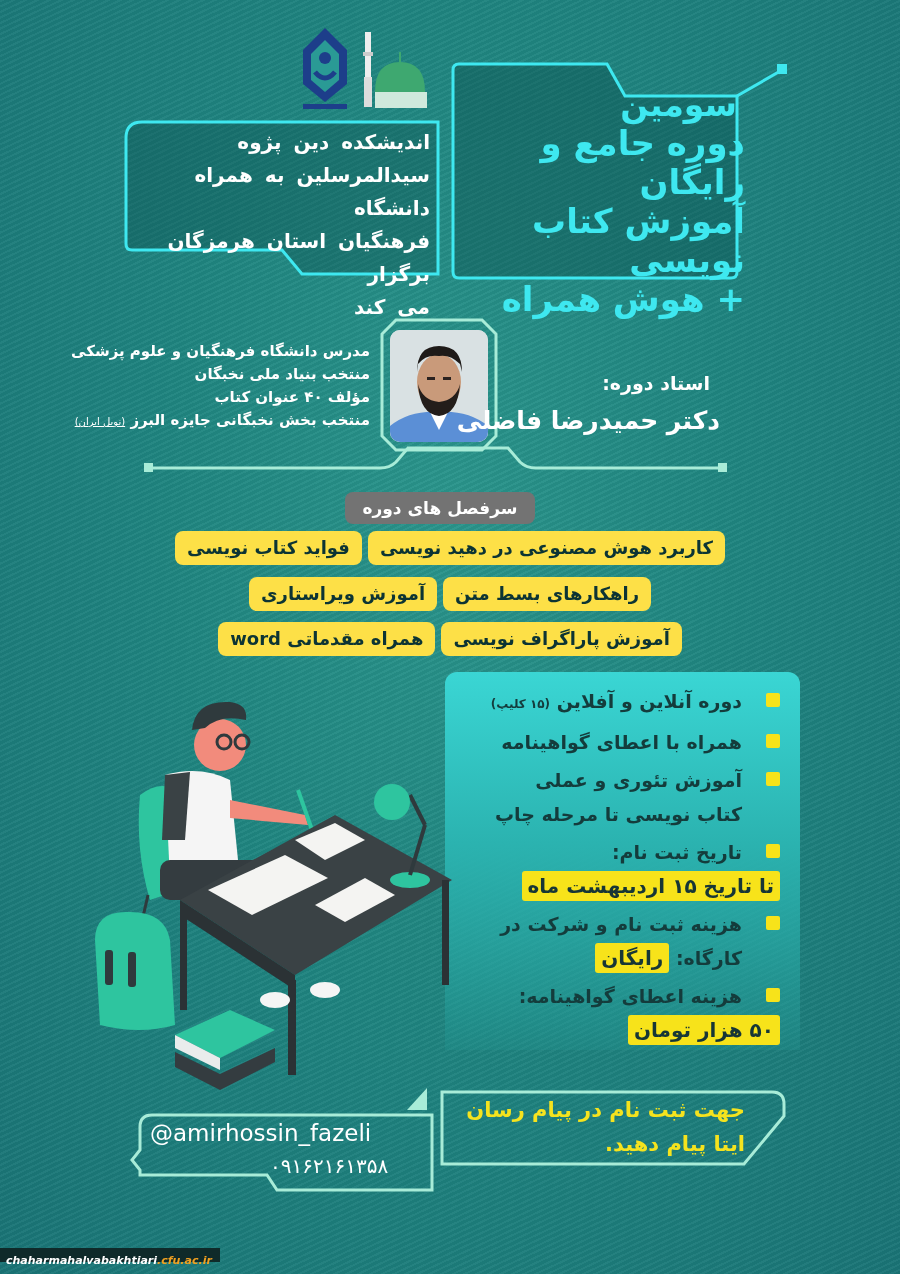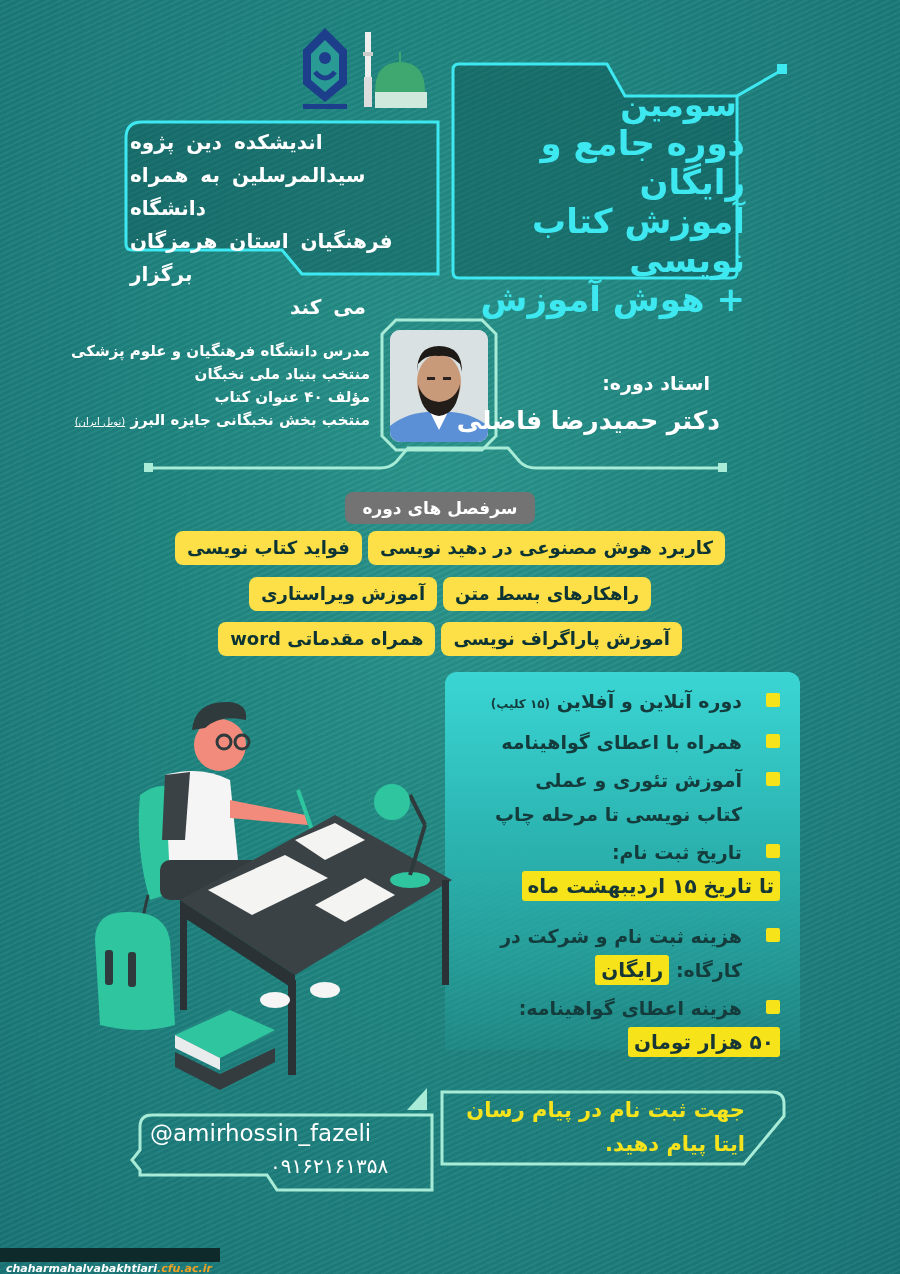--- a/index.html
+++ b/index.html
@@ -20,21 +20,21 @@
   .title-box { left: 447px; top: 60px; width: 300px; height: 222px; }
   .title-text {
     position: absolute; right: 14px; top: 26px; width: 290px;
     color: #3ee8f0; font-weight: bold; text-align: right; line-height: 1.15;
   }
   .title-text .l1 { font-size: 33px; padding-right: 8px; }
   .title-text .l2 { font-size: 34px; }
   .intro-box { left: 122px; top: 118px; width: 320px; height: 160px; }
   .intro-text {
     position: absolute; right: 14px; top: 14px; width: 300px;
-    color: #ffffff; font-size: 20px; line-height: 33px; text-align: left;
+    color: #ffffff; font-size: 20px; line-height: 33px; text-align: right;
     font-weight: bold; word-spacing: 5px;
   }
 
   
   .bio { right: 532px; top: 340px; width: 300px; text-align: right;
          font-size: 15px; font-weight: bold; line-height: 23px; color: #fff; }
   .bio .small { font-size: 10px; font-weight: normal; text-decoration: underline; }
   .photo-frame { left: 380px; top: 318px; width: 118px; height: 134px; }
   .photo {
     position: absolute; left: 390px; top: 330px; width: 98px; height: 112px;
@@ -84,21 +84,21 @@
   .contact-frame { left: 132px; top: 1080px; width: 660px; height: 115px; }
   .cta { right: 150px; top: 1093px; width: 300px; text-align: right;
          color: #f5e31e; font-size: 21px; font-weight: bold; line-height: 34px; }
   .handle { left: 150px; top: 1120px; width: 292px; text-align: left; direction: ltr;
             color: #fff; font-size: 23px; font-family: "DejaVu Sans", sans-serif; }
   .phone { left: 270px; top: 1154px; width: 170px; text-align: left; direction: ltr;
            color: #fff; font-size: 20px; letter-spacing: 1px; }
 
   
   .site-tag {
-    left: 0; top: 1248px; height: 14px; padding: 12px 8px 0 6px;
+    left: 0; top: 1248px; height: 14px; padding: 4px 8px 0 6px;
     background: #0f2a2a; direction: ltr; font-size: 11px; font-weight: bold;
     font-style: italic; line-height: 18px;
   }
   .site-tag .w { color: #ffffff; }
   .site-tag .o { color: #f0a020; }
 </style>
 </head>
 <body>
 
 <svg class="abs logos" viewBox="0 0 140 92">
@@ -121,21 +121,21 @@
 
 <svg class="abs title-box" viewBox="0 0 300 222" style="overflow:visible">
   <path d="M12 4 L160 4 L178 36 L290 36 L290 212 Q290 218 284 218 L12 218 Q6 218 6 212 L6 10 Q6 4 12 4 Z" fill="rgba(10,70,70,0.35)" stroke="#3ee8f0" stroke-width="3"></path>
   <path d="M290 36 L335 10" stroke="#3ee8f0" stroke-width="3"></path>
   <rect x="330" y="4" width="10" height="10" fill="#3ee8f0"></rect>
 </svg>
 <div class="title-text" style="left:455px;top:86px;right:auto">
   <div class="l1">سومین</div>
   <div class="l2">دوره جامع و رایگان</div>
   <div class="l2">آموزش کتاب نویسی</div>
-  <div class="l2">+ هوش آموزش</div>
+  <div class="l2">+ هوش همراه</div>
 </div>
 
 <svg class="abs intro-box" viewBox="0 0 320 160" style="overflow:visible">
   <path d="M20 4 L316 4 L316 156 L180 156 L160 132 L10 132 Q4 132 4 126 L4 20 Q4 4 20 4 Z" fill="rgba(10,70,70,0.3)" stroke="#3ee8f0" stroke-width="3"></path>
 </svg>
 <div class="abs intro-text" style="left:130px;top:126px;right:auto">
   <div>اندیشکده دین پژوه</div>
   <div>سیدالمرسلین به همراه دانشگاه</div>
   <div>فرهنگیان استان هرمزگان برگزار</div>
   <div style="padding-left:160px">می کند</div>
@@ -205,21 +205,21 @@
     <span class="bullet"></span>
     <span class="feat-text">
       <span>آموزش تئوری و عملی</span><br>
       <span>کتاب نویسی تا مرحله چاپ</span>
     </span>
   </div>
   <div class="feat">
     <span class="bullet"></span>
     <span class="feat-text">تاریخ ثبت نام:</span>
   </div>
-  <div class="cont" style="margin-top:-4px;margin-bottom:16px">
+  <div class="cont" style="margin-top:-4px;margin-bottom:4px">
     <span class="hl">تا تاریخ ۱۵ اردیبهشت ماه</span>
   </div>
   <div class="feat">
     <span class="bullet"></span>
     <span class="feat-text">
       <span>هزینه ثبت نام و شرکت در</span><br>
       <span>کارگاه:</span>
       <span class="hl">رایگان</span>
     </span>
   </div>

